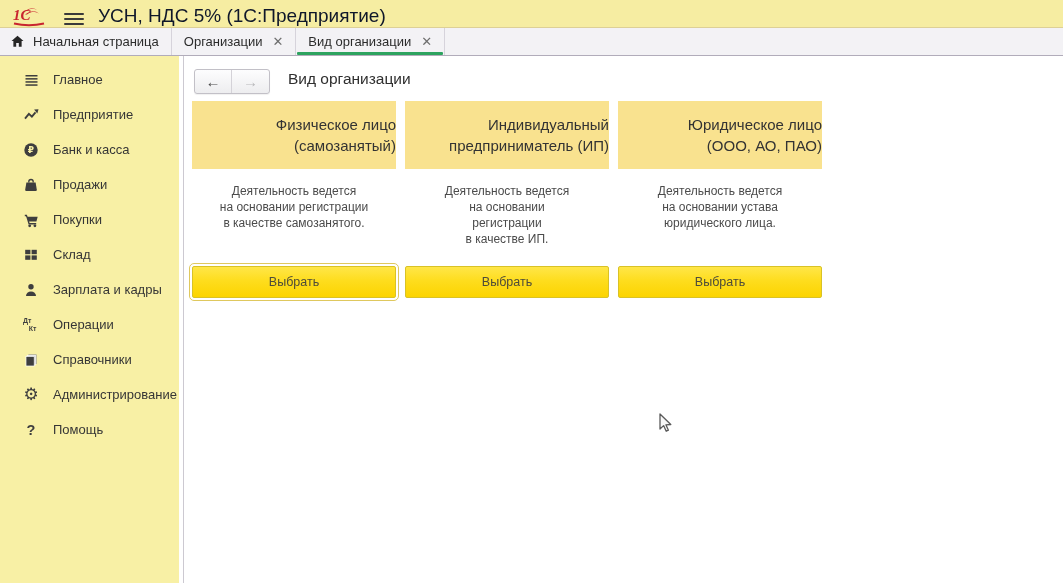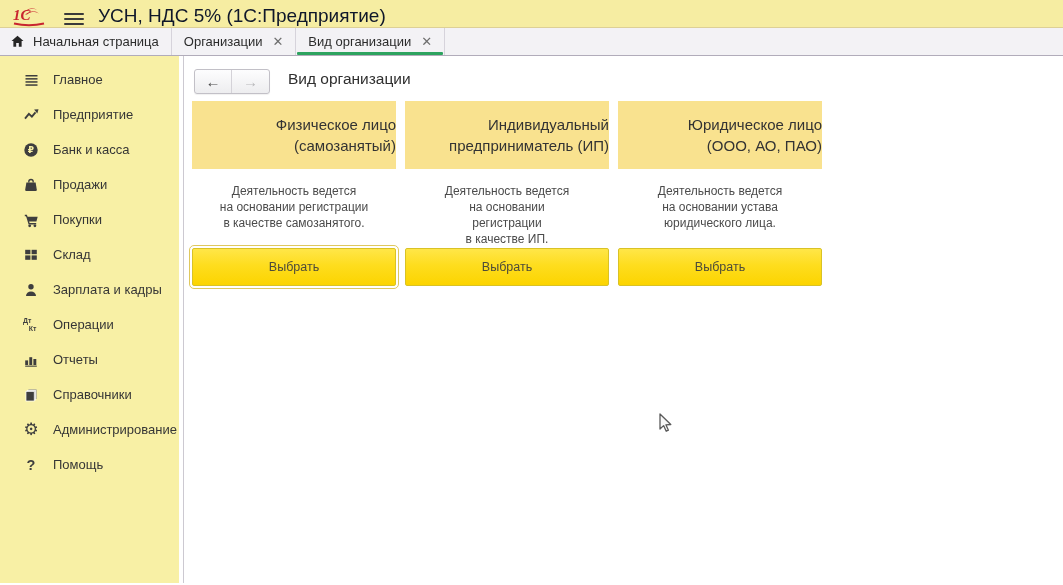--- a/index.html
+++ b/index.html
@@ -50,21 +50,21 @@
 
   .page-title { position:absolute; left:104px; top:14px; font-size:15.5px; color:#2f2f2f; }
 
   
   .cards { position:absolute; left:8px; top:45px; display:flex; gap:9px; }
   .card { width:204px; height:197px; position:relative; }
   .card-head { height:68px; background:#f9e28f; display:flex; flex-direction:column;
                align-items:flex-end; justify-content:center; text-align:center;
                font-size:15px; color:#333; line-height:21px; }
   .card-desc { margin-top:14px; text-align:center; font-size:12px; color:#4b4b4b; line-height:16px; }
-  .card-btn { position:absolute; left:0; right:0; bottom:12px; height:38px; width:100%;
+  .card-btn { position:absolute; left:0; right:0; bottom:0; height:32px; width:100%;
               background:linear-gradient(#ffe648 0%, #fedd1e 45%, #fcd400 100%);
               border:1px solid #d9c226; border-radius:2px; font-size:12.5px; color:#4d4b3a;
               font-family:inherit; cursor:pointer; }
   .card-btn.focused { outline:1px solid #dfc85e; outline-offset:2px; }
 
   
   .cursor { position:absolute; left:656px; top:413px; pointer-events:none; z-index:99; }
 </style>
 </head>
 <body>
@@ -187,33 +187,20 @@
             <svg width="18" height="17" viewBox="0 0 17 16">
               <text x="1" y="7" font-size="6.6" font-weight="bold" fill="#3e3e3e" font-family="Liberation Sans, sans-serif">Дт</text>
               <text x="6.4" y="14.6" font-size="6.6" font-weight="bold" fill="#3e3e3e" font-family="Liberation Sans, sans-serif">Кт</text>
             </svg>
           </span>
           <span class="slabel">Операции</span>
         </div>
         <div class="side-item">
           <span class="sicon">
             <svg width="16" height="16" viewBox="0 0 16 16">
-              <g fill="#3e3e3e">
-                <rect x="2.2" y="8.4" width="2.9" height="4.6"></rect>
-                <rect x="6.3" y="5.2" width="2.9" height="7.8"></rect>
-                <rect x="10.4" y="7" width="2.9" height="6"></rect>
-                <rect x="2.2" y="13.6" width="11.6" height="1.1"></rect>
-              </g>
-            </svg>
-          </span>
-          <span class="slabel">Отчеты</span>
-        </div>
-        <div class="side-item">
-          <span class="sicon">
-            <svg width="16" height="16" viewBox="0 0 16 16">
               <rect x="5.4" y="2.4" width="8.2" height="9.6" fill="#9a9a9a"></rect>
               <rect x="4.2" y="3.4" width="8.2" height="9.6" fill="#c4c4c4" stroke="#fff" stroke-width=".7"></rect>
               <rect x="3" y="4.4" width="8.2" height="9.6" fill="#3e3e3e" stroke="#fff" stroke-width=".7"></rect>
             </svg>
           </span>
           <span class="slabel">Справочники</span>
         </div>
         <div class="side-item">
           <span class="sicon">
             <span style="font-family:'DejaVu Sans',sans-serif;font-size:17px;line-height:1;color:#3e3e3e">⚙</span>

